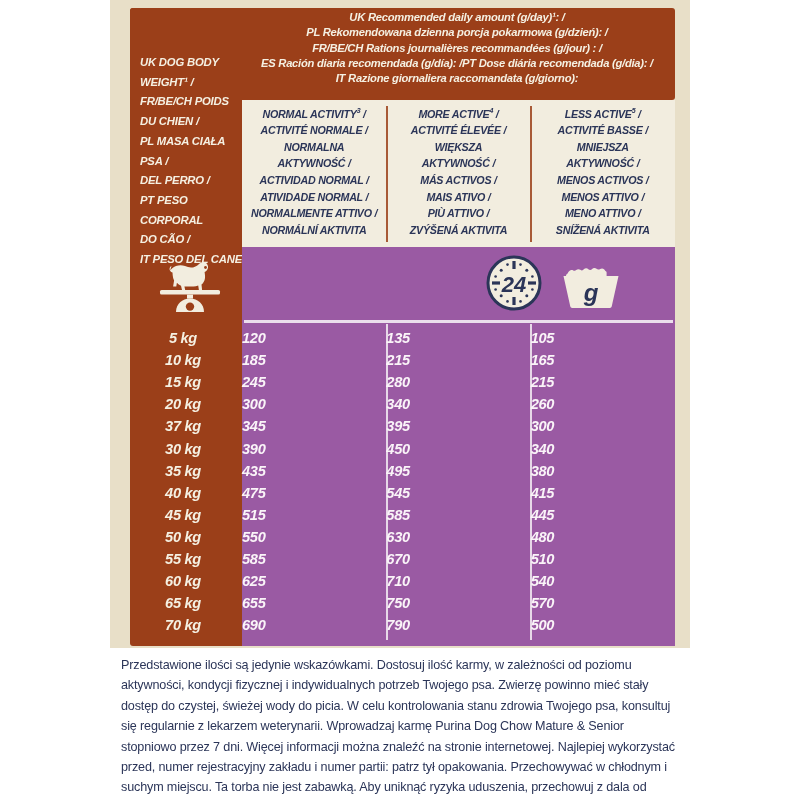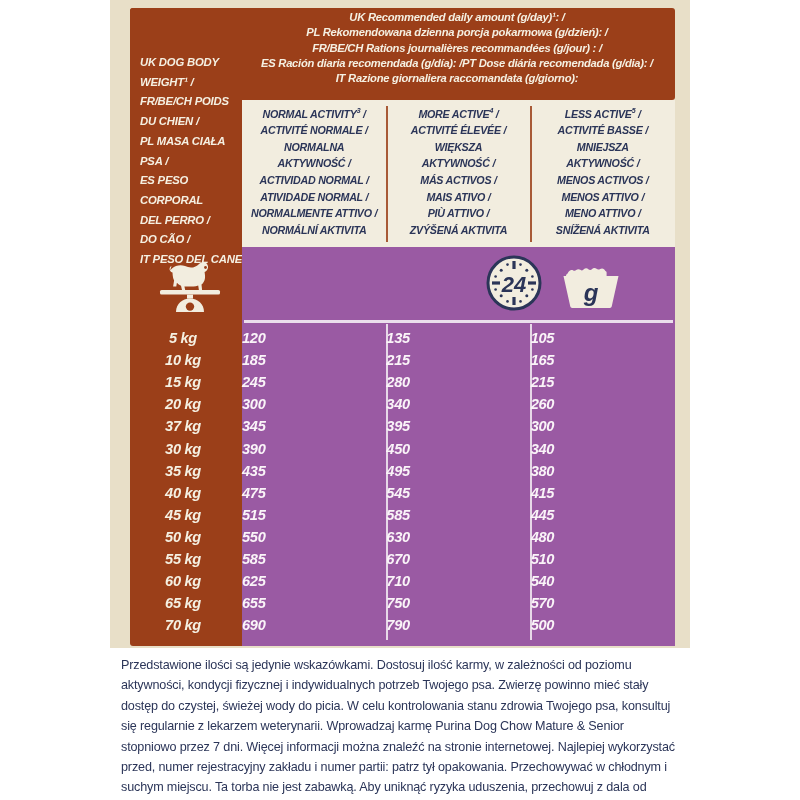--- a/index.html
+++ b/index.html
@@ -237,22 +237,22 @@
       <div>ES Ración diaria recomendada (g/día): /PT Dose diária recomendada (g/dia): /</div>
       <div>IT Razione giornaliera raccomandata (g/giorno):</div>
     </div>
 
   <div class="weight-label" id="weight-label">
       <div>UK DOG BODY</div>
       <div>WEIGHT¹ /</div>
       <div>FR/BE/CH POIDS</div>
       <div>DU CHIEN /</div>
       <div>PL MASA CIAŁA PSA /</div>
-      <div>ES PESO CORPORAL</div>
       <div>DEL PERRO /</div>
+      <div>PT PESO CORPORAL</div>
       <div>DO CÃO /</div>
       <div>IT PESO DEL CANE</div>
     </div>
 
   <div class="activity-band"></div>
   <div class="activity-cols" id="activity-cols">
       <div class="activity-col">
         <div>NORMAL ACTIVITY<sup>3</sup> /</div>
         <div>ACTIVITÉ NORMALE /</div>
         <div>NORMALNA</div>

